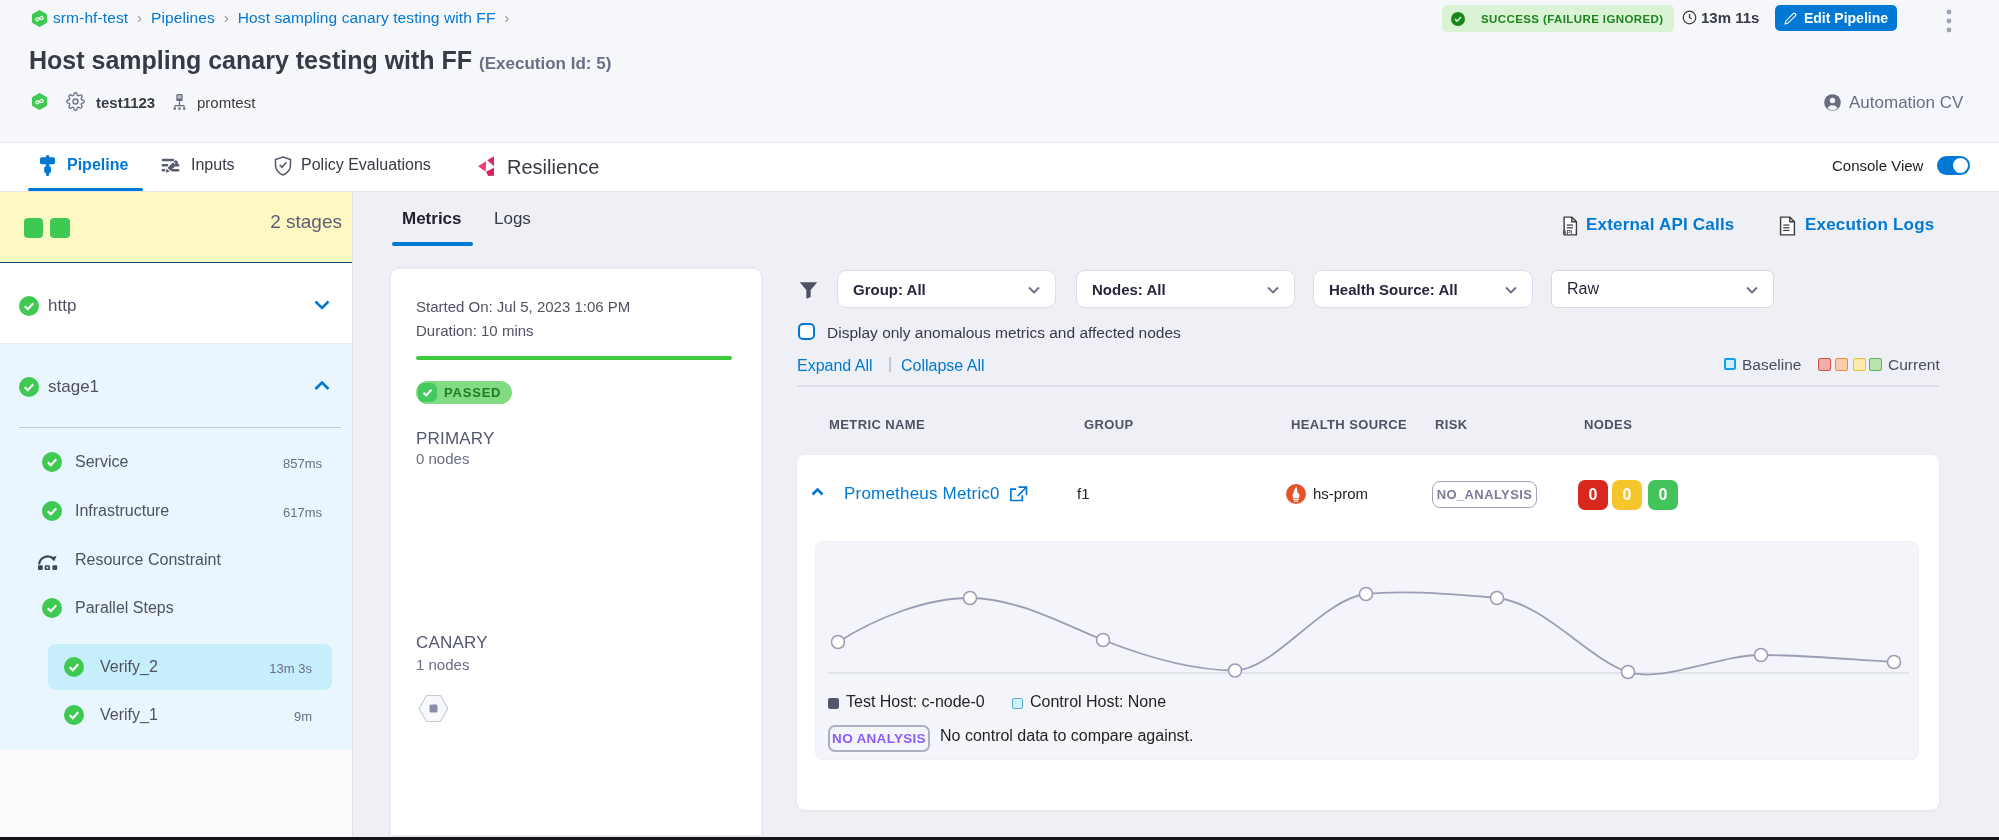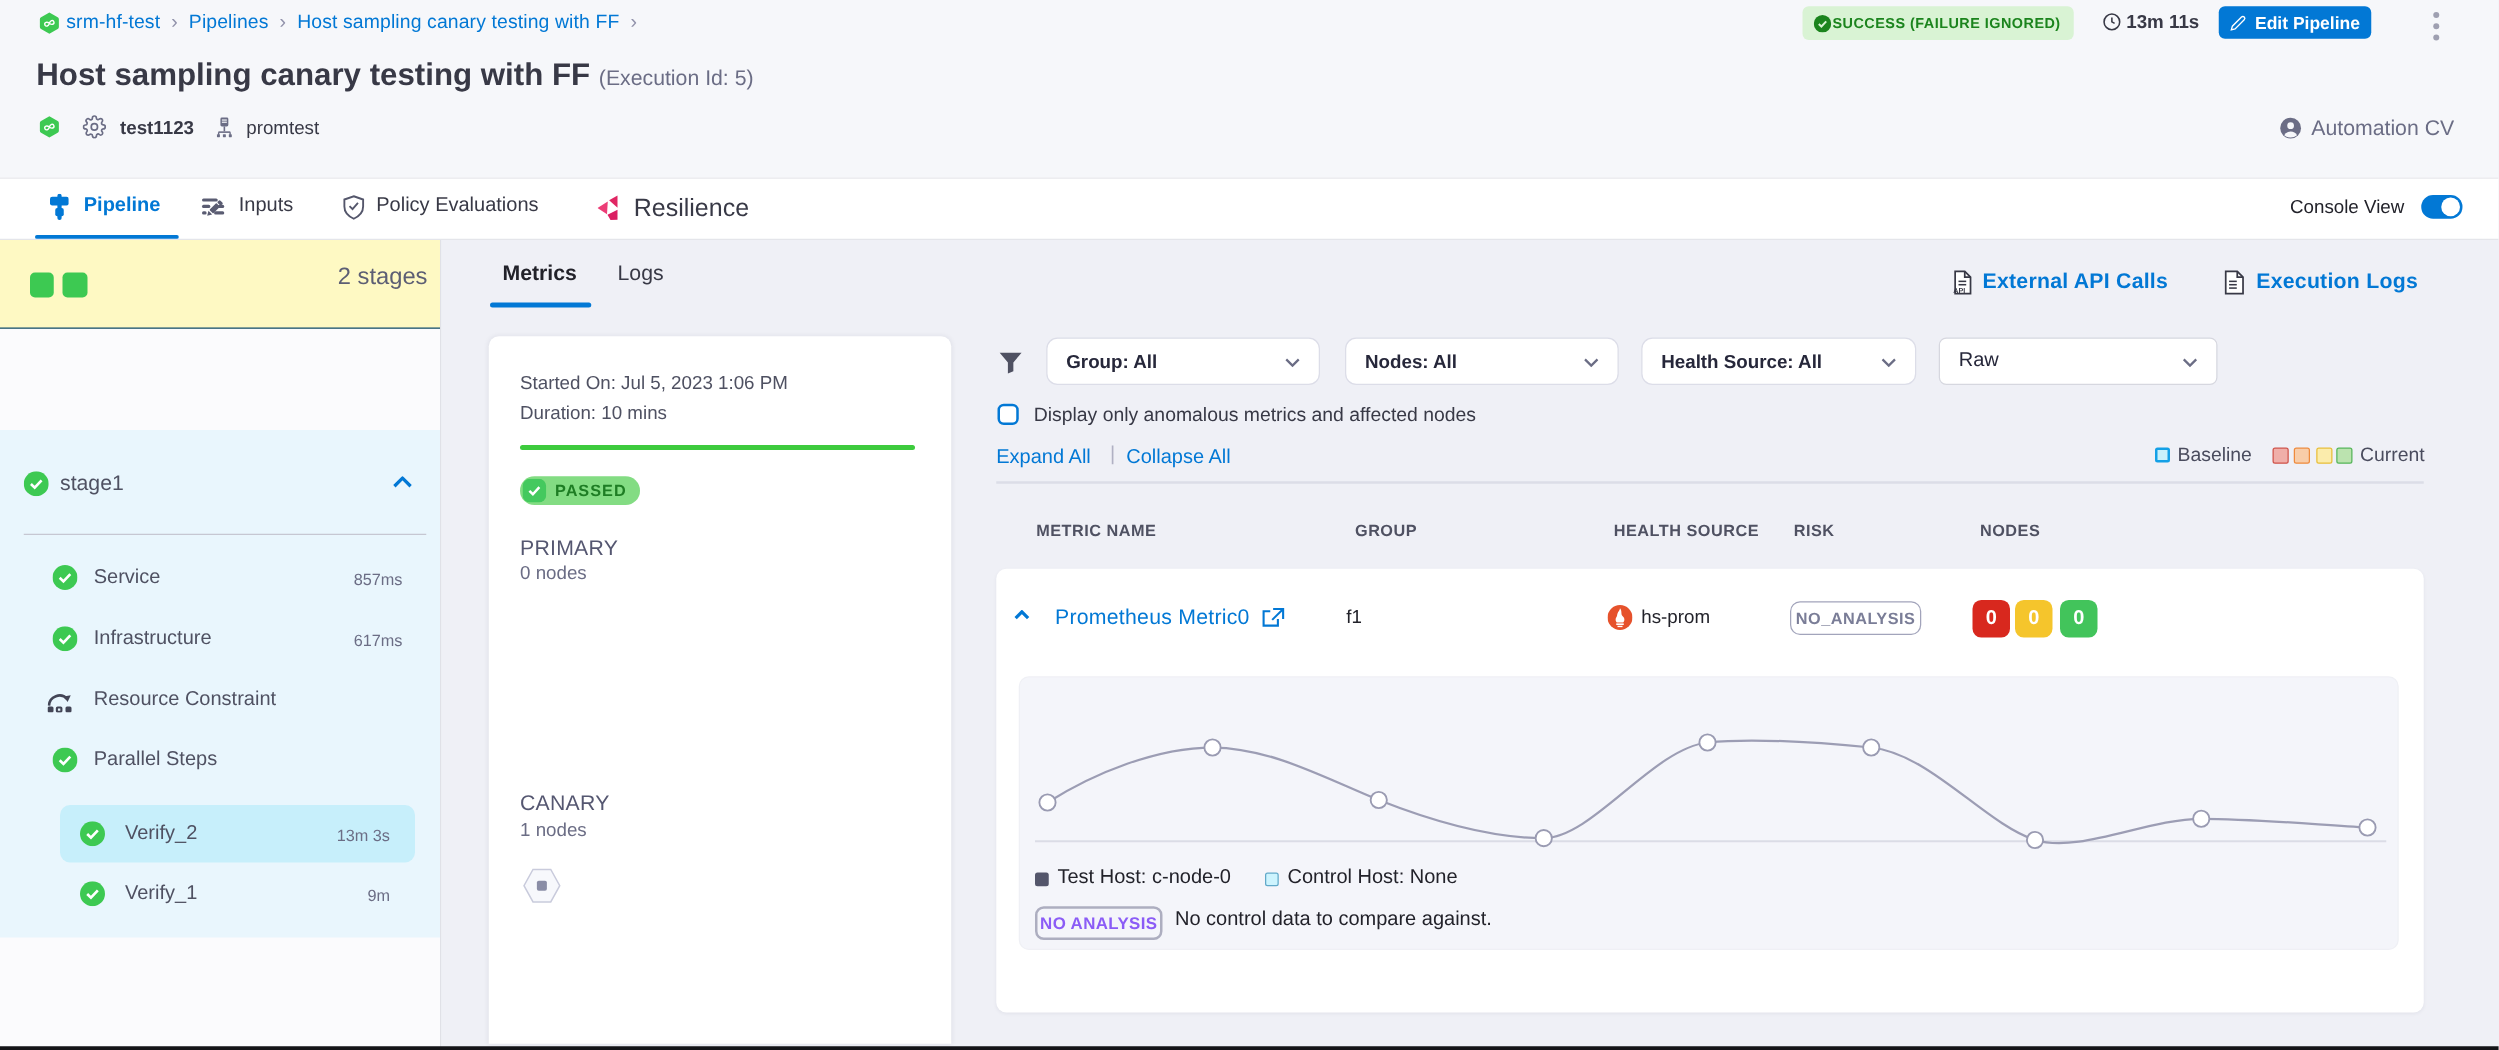--- a/index.html
+++ b/index.html
@@ -33,21 +33,21 @@
 </head>
 <body>
 <div id="header">
 
   <svg class="abs" style="left:30px;top:9px" width="19" height="19" viewBox="0 0 24 24">
       <path d="M12 1.2 L20.4 6 a2.4 2.4 0 0 1 1.2 2.1 v7.8 a2.4 2.4 0 0 1-1.2 2.1 L12 22.8 3.6 18 a2.4 2.4 0 0 1-1.2-2.1 V8.1 A2.4 2.4 0 0 1 3.6 6 Z" fill="#3DC952"></path>
       <path d="M9.1 10.3 c1.1 0 2 .7 2.9 1.7 .9-1 1.8-1.7 2.9-1.7 a1.9 1.9 0 0 1 0 3.8 c-1.1 0-2-.7-2.9-1.7 -.9 1-1.8 1.7-2.9 1.7 a1.9 1.9 0 0 1 0-3.8 Z" fill="none" stroke="#fff" stroke-width="1.4" transform="rotate(-18 12 12.2)"></path>
     </svg>
   <div class="abs" style="left:53px;top:9px;font-size:15.5px;color:#0278D5;letter-spacing:0.1px">srm-hf-test&nbsp;&nbsp;<span style="color:#9293AB">›</span>&nbsp;&nbsp;Pipelines&nbsp;&nbsp;<span style="color:#9293AB">›</span>&nbsp;&nbsp;Host sampling canary testing with FF&nbsp;&nbsp;<span style="color:#9293AB">›</span></div>
 
-  <div class="abs" style="left:29px;top:46px;font-size:25px;font-weight:bold;color:#383946">Host sampling canary testing with FF <span style="font-size:17px;font-weight:normal;color:#6B6D85">(Execution Id: 5)</span></div>
+  <div class="abs" style="left:29px;top:46px;font-size:25px;font-weight:bold;color:#383946">Host sampling canary testing with FF <span style="font-size:17px;font-weight:bold;color:#6B6D85">(Execution Id: 5)</span></div>
 
   <svg class="abs" style="left:30px;top:92px" width="19" height="19" viewBox="0 0 24 24">
       <path d="M12 1.2 L20.4 6 a2.4 2.4 0 0 1 1.2 2.1 v7.8 a2.4 2.4 0 0 1-1.2 2.1 L12 22.8 3.6 18 a2.4 2.4 0 0 1-1.2-2.1 V8.1 A2.4 2.4 0 0 1 3.6 6 Z" fill="#3DC952"></path>
       <path d="M9.1 10.3 c1.1 0 2 .7 2.9 1.7 .9-1 1.8-1.7 2.9-1.7 a1.9 1.9 0 0 1 0 3.8 c-1.1 0-2-.7-2.9-1.7 -.9 1-1.8 1.7-2.9 1.7 a1.9 1.9 0 0 1 0-3.8 Z" fill="none" stroke="#fff" stroke-width="1.4" transform="rotate(-18 12 12.2)"></path>
     </svg>
   <svg class="abs" style="left:66px;top:92px" width="19" height="19" viewBox="0 0 24 24" fill="none" stroke="#6B6D85" stroke-width="1.7">
       <circle cx="12" cy="12" r="3.2"></circle>
       <path d="M19.4 15a1.65 1.65 0 0 0 .33 1.82l.06.06a2 2 0 1 1-2.83 2.83l-.06-.06a1.65 1.65 0 0 0-1.82-.33 1.65 1.65 0 0 0-1 1.51V21a2 2 0 1 1-4 0v-.09A1.65 1.65 0 0 0 9 19.4a1.65 1.65 0 0 0-1.82.33l-.06.06a2 2 0 1 1-2.83-2.83l.06-.06a1.65 1.65 0 0 0 .33-1.82 1.65 1.65 0 0 0-1.51-1H3a2 2 0 1 1 0-4h.09A1.65 1.65 0 0 0 4.6 9a1.65 1.65 0 0 0-.33-1.82l-.06-.06a2 2 0 1 1 2.83-2.83l.06.06a1.65 1.65 0 0 0 1.82.33H9a1.65 1.65 0 0 0 1-1.51V3a2 2 0 1 1 4 0v.09a1.65 1.65 0 0 0 1 1.51 1.65 1.65 0 0 0 1.82-.33l.06-.06a2 2 0 1 1 2.83 2.83l-.06.06a1.65 1.65 0 0 0-.33 1.82V9a1.65 1.65 0 0 0 1.51 1H21a2 2 0 1 1 0 4h-.09a1.65 1.65 0 0 0-1.51 1z"></path>
     </svg>
   <div class="abs" style="left:96px;top:94px;font-size:15px;font-weight:bold;color:#383946">test1123</div>
@@ -63,21 +63,21 @@
       <rect x="5.5" y="17.5" width="1.4" height="2.5"></rect>
       <rect x="17.1" y="17.5" width="1.4" height="2.5"></rect>
     </svg>
   <div class="abs" style="left:197px;top:94px;font-size:15px;color:#383946">promtest</div>
 
   <div class="abs" style="left:1442px;top:5px;height:27px;background:#D9F3D4;border-radius:5px;display:flex;align-items:center;padding:0 10px 0 9px">
     <svg width="14" height="14" viewBox="0 0 16 16">
         <circle cx="8" cy="8" r="8" fill="#1B841D"></circle>
         <path d="M4.6 8.2 L7 10.5 L11.4 5.8" stroke="#D8F3D4" stroke-width="1.8" fill="none"></path>
       </svg>
-    <span style="margin-left:1px;font-size:11.5px;font-weight:bold;color:#1B841D;letter-spacing:0.4px">SUCCESS (FAILURE IGNORED)</span>
+    <span style="margin-left:16px;font-size:11.5px;font-weight:bold;color:#1B841D;letter-spacing:0.4px">SUCCESS (FAILURE IGNORED)</span>
   </div>
   <svg class="abs" style="left:1682px;top:10px" width="15" height="15" viewBox="0 0 24 24" fill="none" stroke="#383946" stroke-width="2">
       <circle cx="12" cy="12" r="10"></circle>
       <path d="M12 6.5 V12 l3.5 2"></path>
     </svg>
   <div class="abs" style="left:1701px;top:9px;font-size:15px;font-weight:bold;color:#383946">13m 11s</div>
 
   <div class="abs" style="left:1775px;top:5px;width:122px;height:26px;background:#0278D5;border-radius:5px;display:flex;align-items:center;justify-content:center">
     <svg width="13" height="13" viewBox="0 0 24 24" fill="none" stroke="#fff" stroke-width="2">
         <path d="M17 3a2.8 2.8 0 1 1 4 4L7.5 20.5 2 22l1.5-5.5Z"></path>
@@ -137,20 +137,30 @@
   <div class="abs" style="left:1832px;top:14px;font-size:15px;color:#22222A">Console View</div>
   <div class="abs" style="left:1937px;top:13px;width:33px;height:19px;background:#0278D5;border-radius:10px">
       <div class="abs" style="right:2px;top:2px;width:15px;height:15px;background:#fff;border-radius:50%"></div>
     </div>
 </div>
 <div id="sidebar">
   <div id="sidestrip">
     <div class="abs" style="left:24px;top:26px;width:19px;height:20px;background:#3DC952;border-radius:4px"></div>
     <div class="abs" style="left:50px;top:26px;width:20px;height:20px;background:#3DC952;border-radius:4px"></div>
     <div class="abs" style="right:10px;top:19px;font-size:19px;color:#5C5E74">2 stages</div>
+  </div>
+  <div id="httprow">
+    <svg class="abs" style="left:19px;top:33px" width="20" height="20" viewBox="0 0 16 16">
+        <circle cx="8" cy="8" r="8" fill="#3DC952"></circle>
+        <path d="M4.6 8.2 L7 10.5 L11.4 5.8" stroke="#fff" stroke-width="1.7" fill="none"></path>
+      </svg>
+    <div class="abs" style="left:48px;top:33px;font-size:17px;color:#4F5162">http</div>
+    <svg class="abs" style="left:314px;top:37px" width="16" height="10" viewBox="0 0 16 10" fill="none" stroke="#0278D5" stroke-width="2.6">
+        <path d="M1.5 1.5 L8 8 L14.5 1.5"></path>
+      </svg>
   </div>
   <div id="stagesec">
 
     <svg class="abs" style="left:19px;top:33px" width="20" height="20" viewBox="0 0 16 16">
         <circle cx="8" cy="8" r="8" fill="#3DC952"></circle>
         <path d="M4.6 8.2 L7 10.5 L11.4 5.8" stroke="#fff" stroke-width="1.7" fill="none"></path>
       </svg>
     <div class="abs" style="left:48px;top:33px;font-size:17px;color:#4F5162">stage1</div>
     <svg class="abs" style="left:314px;top:37px" width="16" height="10" viewBox="0 0 16 10" fill="none" stroke="#0278D5" stroke-width="2.6">
         <path d="M1.5 8 L8 1.5 L14.5 8"></path>

